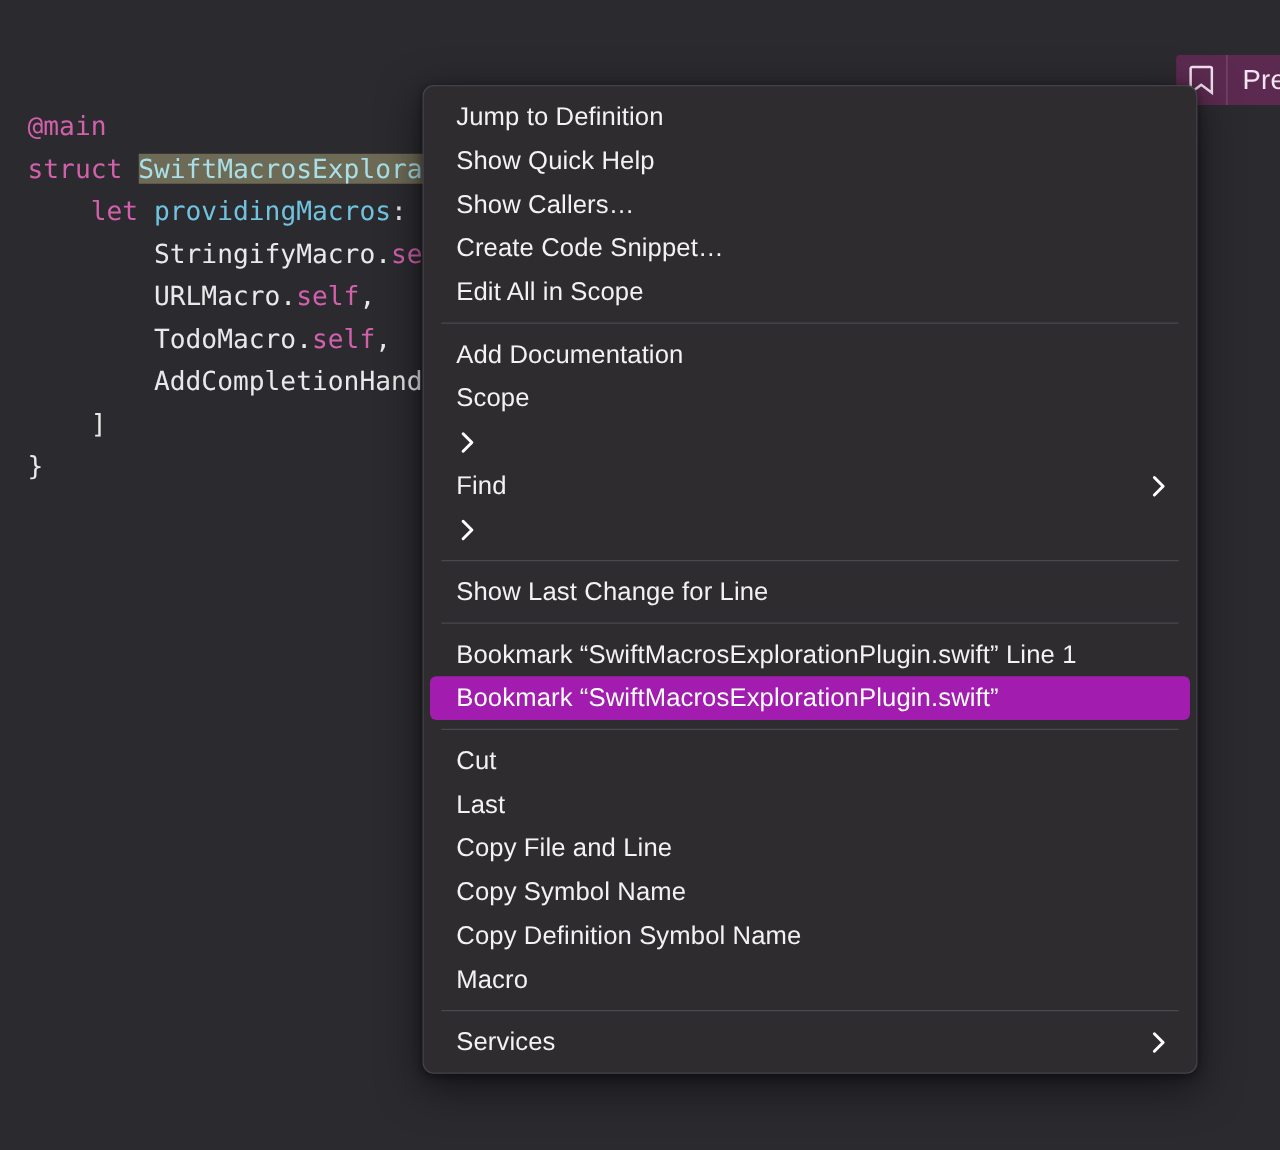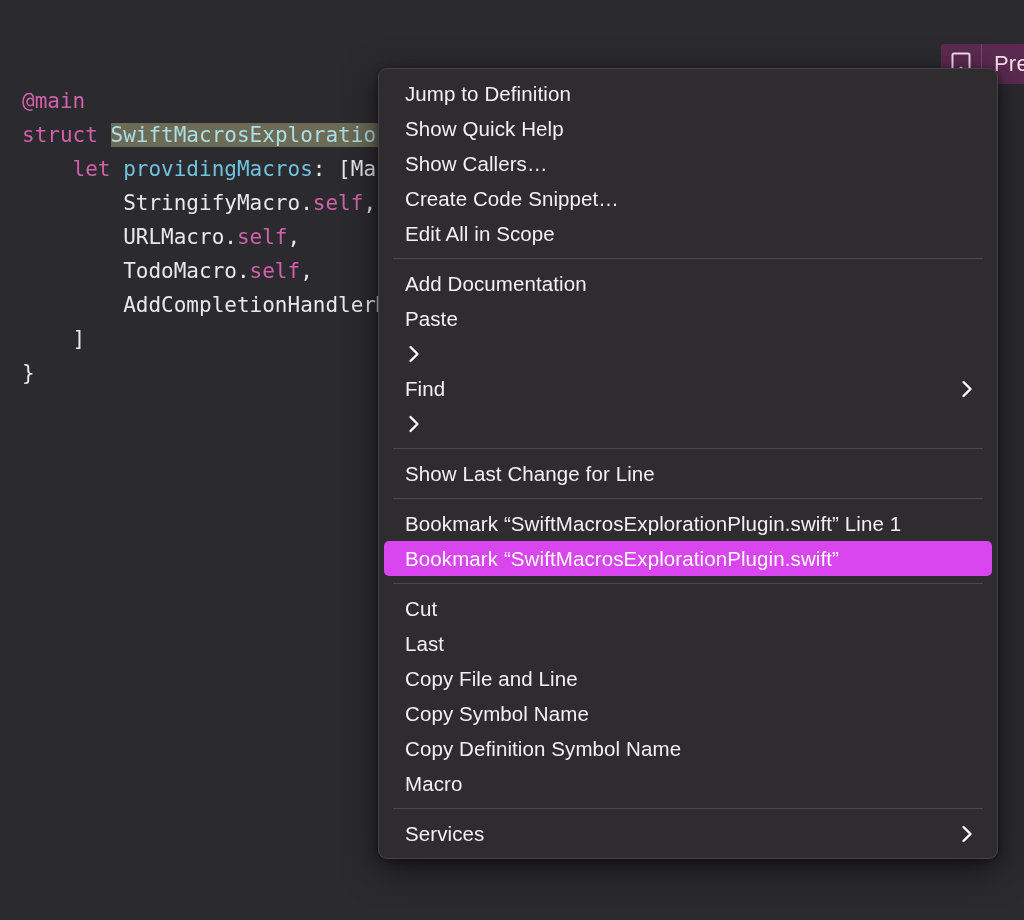--- a/index.html
+++ b/index.html
@@ -78,38 +78,37 @@
     position: absolute;
     left: 338px;
     top: 68px;
     width: 620px;
     background: #2f2c30;
     border: 1px solid #45414a;
     border-radius: 9px;
     box-shadow: 0 10px 34px rgba(0,0,0,.55), 0 2px 8px rgba(0,0,0,.4);
     padding: 7px 0 7px 0;
     box-sizing: border-box;
-    margin-left: 40px;
   }
   .menu-group { padding: 0; }
   .menu-item {
     position: relative;
     height: 35px;
     display: flex;
     align-items: center;
     color: #f2f1f3;
     font-size: 20.5px;
     padding: 0 14px 0 21px;
     margin: 0 5px;
     border-radius: 5px;
     white-space: nowrap;
     letter-spacing: .1px;
   }
   .menu-item.selected {
-    background: #d946ef;
+    background: #a21caf;
     color: #ffffff;
   }
   .menu-item .label { flex: 1 1 auto; }
   .menu-item .chevron {
     flex: 0 0 auto;
     display: flex;
     align-items: center;
     justify-content: center;
     width: 18px;
     height: 18px;
@@ -157,21 +156,21 @@
         <div class="menu-item">
           <span class="label">Edit All in Scope</span>
         </div>
       </div>
       <div class="menu-sep"></div>
       <div class="menu-group">
         <div class="menu-item">
           <span class="label">Add Documentation</span>
         </div>
         <div class="menu-item">
-          <span class="label">Paste</span>
+          <span class="label">Scope</span>
         </div>
         <div class="menu-item">
           <span class="chevron">
             <svg width="12" height="18" viewBox="0 0 12 18" aria-hidden="true">
               <path d="M2.5 2 L9.5 9 L2.5 16" fill="none" stroke="#ffffff" stroke-width="2.4" stroke-linecap="round" stroke-linejoin="round"></path>
             </svg>
           </span>
         </div>
         <div class="menu-item">
           <span class="label">Find</span>

